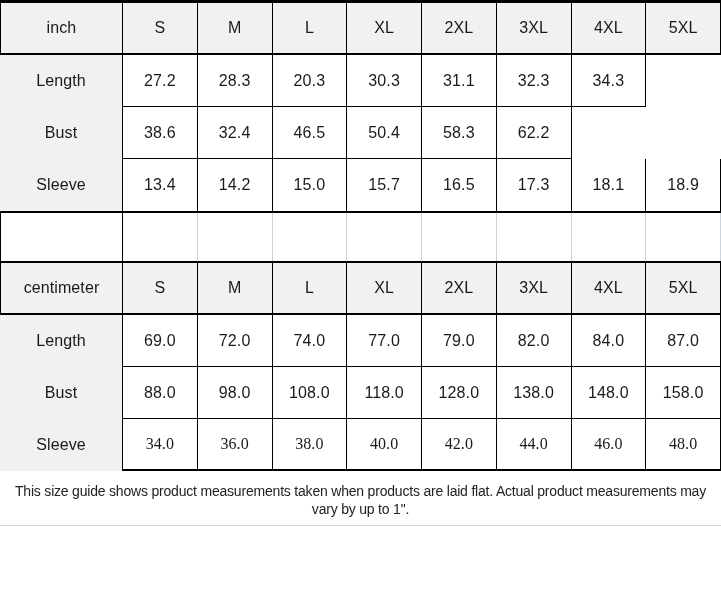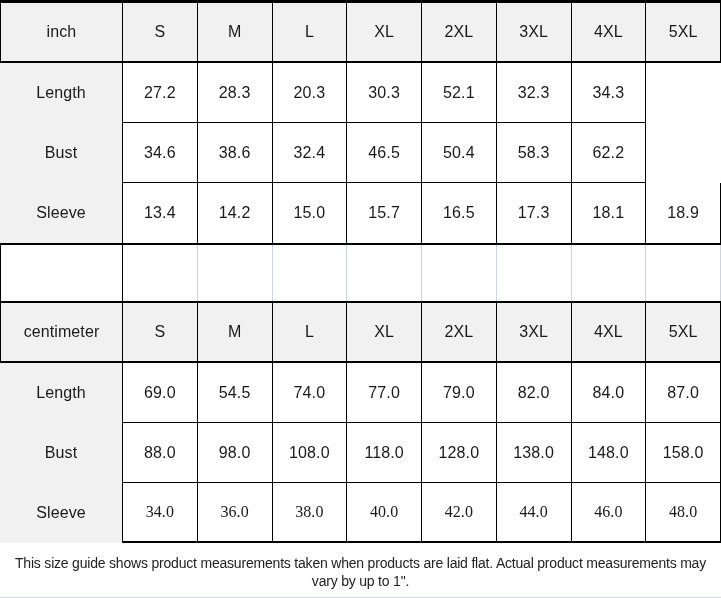--- a/index.html
+++ b/index.html
@@ -19,21 +19,21 @@
     color: var(--text);
   }
   .size-chart {
     width: 721px;
     box-sizing: border-box;
     border-top: 3px solid var(--grid-line);
   }
   .trow {
     display: grid;
     grid-template-columns: 123px repeat(8, 1fr);
-    height: 60px;
+    height: 52px;
     box-sizing: border-box;
   }
   .cell {
     display: flex;
     align-items: center;
     justify-content: center;
     box-sizing: border-box;
     font-size: 16px;
     letter-spacing: 0.1px;
     background: #ffffff;
@@ -93,28 +93,27 @@
       <div class="cell">4XL</div>
       <div class="cell">5XL</div>
     </div>
 
     <div class="trow">
       <div class="cell label-cell">Length</div>
       <div class="cell value-cell hline">27.2</div>
       <div class="cell value-cell hline">28.3</div>
       <div class="cell value-cell hline">20.3</div>
       <div class="cell value-cell hline">30.3</div>
-      <div class="cell value-cell hline">52.1</div>
+      <div class="cell value-cell hline">31.1</div>
       <div class="cell value-cell hline">32.3</div>
       <div class="cell value-cell hline">34.3</div>
     </div>
 
     <div class="trow">
       <div class="cell label-cell">Bust</div>
-      <div class="cell value-cell hline">34.6</div>
       <div class="cell value-cell hline">38.6</div>
       <div class="cell value-cell hline">32.4</div>
       <div class="cell value-cell hline">46.5</div>
       <div class="cell value-cell hline">50.4</div>
       <div class="cell value-cell hline">58.3</div>
       <div class="cell value-cell hline">62.2</div>
     </div>
 
     <div class="trow">
       <div class="cell label-cell">Sleeve</div>
@@ -150,21 +149,21 @@
       <div class="cell">XL</div>
       <div class="cell">2XL</div>
       <div class="cell">3XL</div>
       <div class="cell">4XL</div>
       <div class="cell">5XL</div>
     </div>
 
     <div class="trow">
       <div class="cell label-cell">Length</div>
       <div class="cell value-cell hline">69.0</div>
-      <div class="cell value-cell hline">54.5</div>
+      <div class="cell value-cell hline">72.0</div>
       <div class="cell value-cell hline">74.0</div>
       <div class="cell value-cell hline">77.0</div>
       <div class="cell value-cell hline">79.0</div>
       <div class="cell value-cell hline">82.0</div>
       <div class="cell value-cell hline">84.0</div>
       <div class="cell value-cell hline">87.0</div>
     </div>
 
     <div class="trow">
       <div class="cell label-cell">Bust</div>

